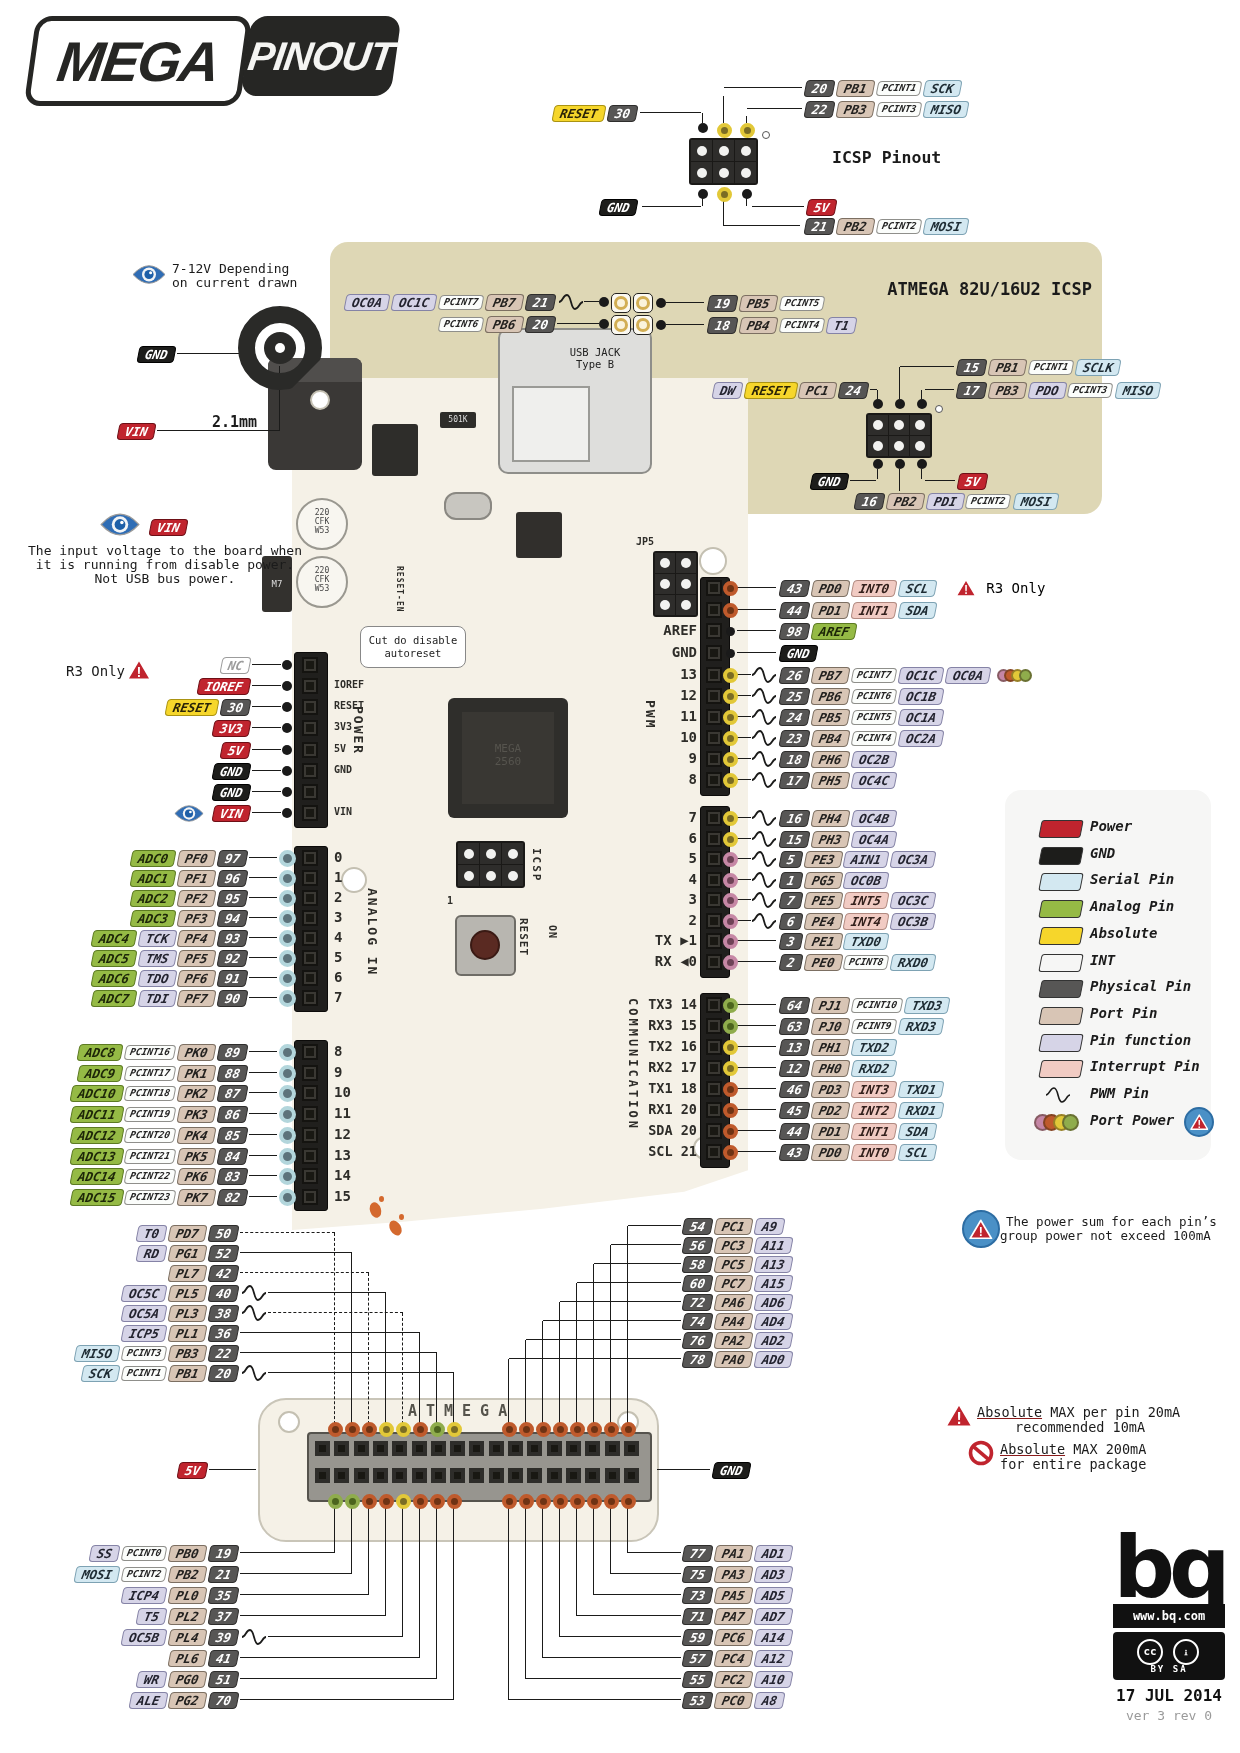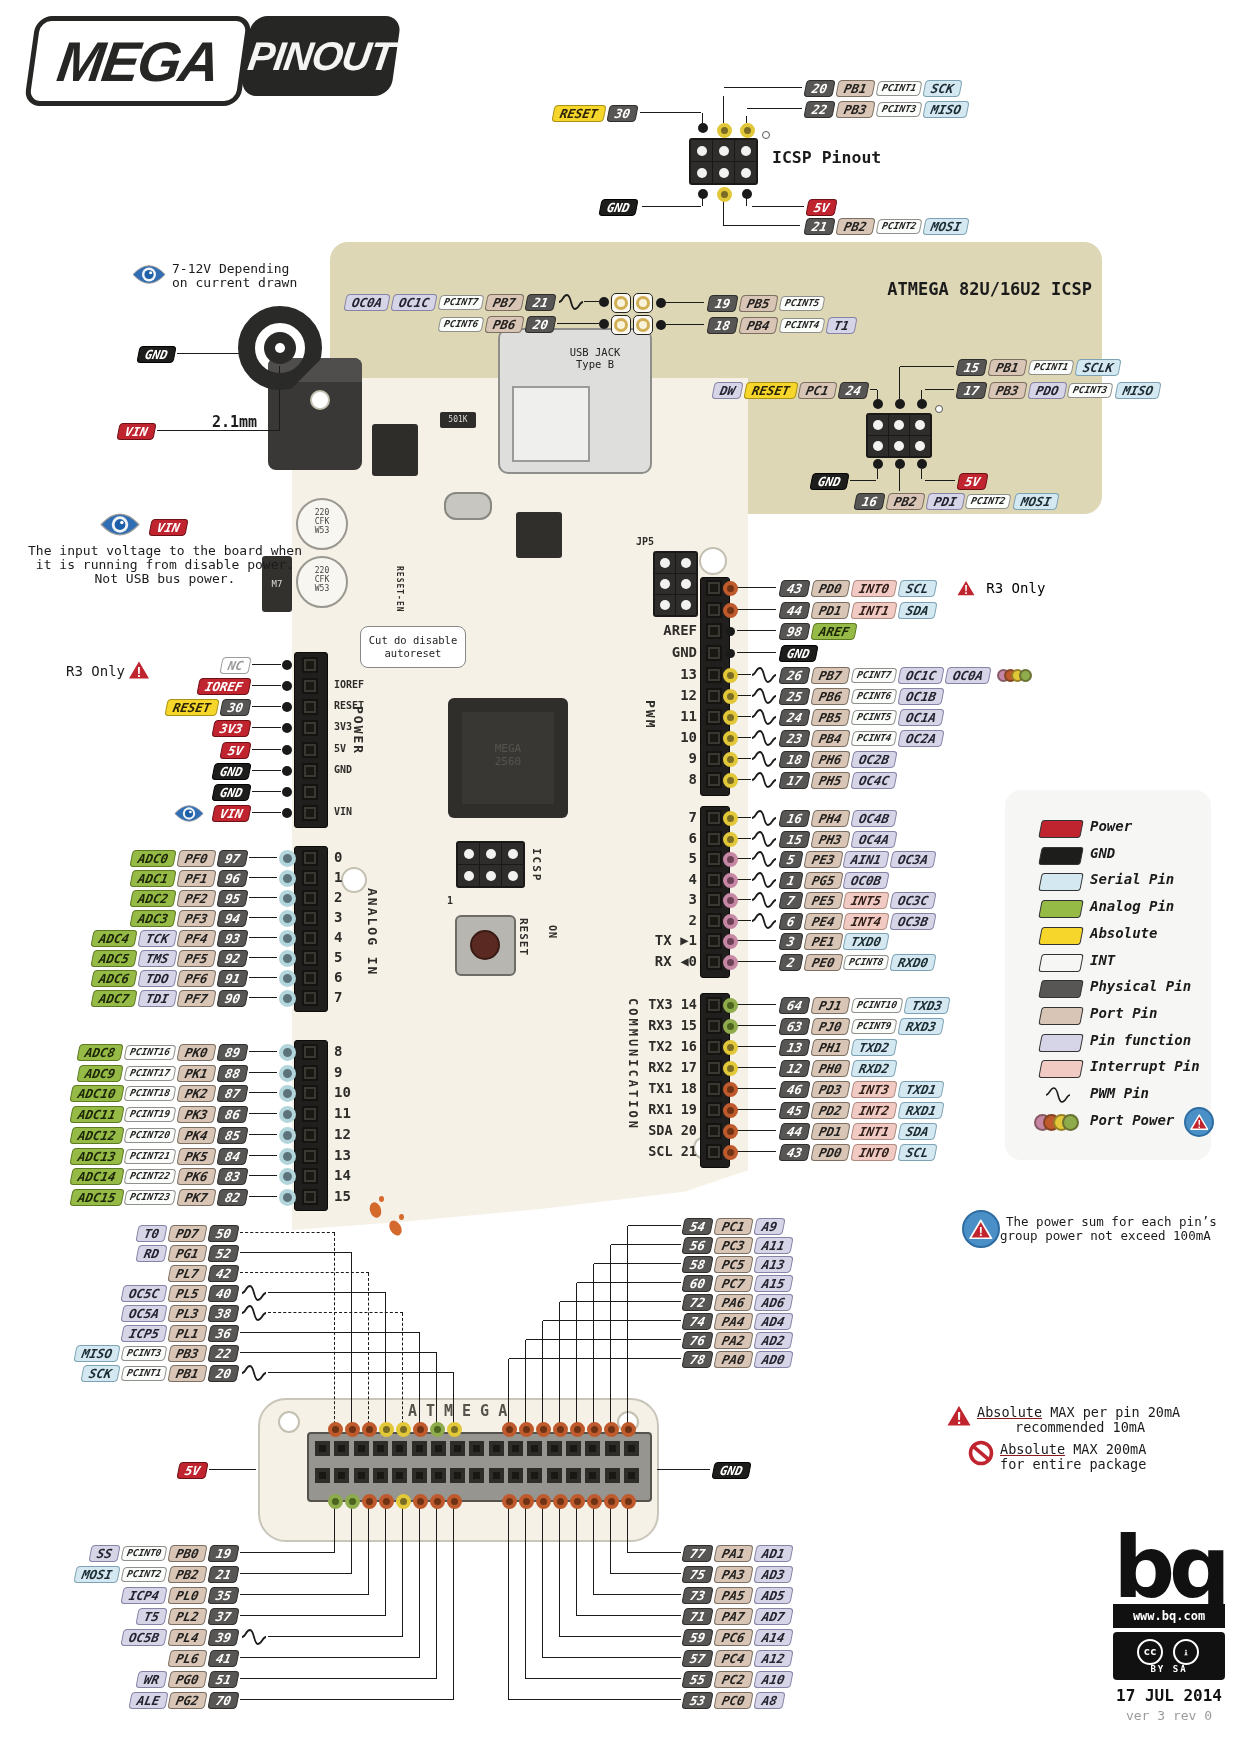--- a/index.html
+++ b/index.html
@@ -61,21 +61,21 @@
 
   <div class="logo-mega">
       <span>MEGA</span>
     </div>
   <div class="logo-pinout">
       <span>PINOUT</span>
     </div>
 
   <div class="panel-bg"></div>
   <div class="title" style="left:830px;top:279px;width:262px;text-align:right;font-size:17px;">ATMEGA 82U/16U2 ICSP</div>
-  <div class="title" style="left:772px;top:148px;font-size:16.5px;">ICSP Pinout</div>
+  <div class="title" style="left:832px;top:148px;font-size:16.5px;">ICSP Pinout</div>
 
   <div class="board-main"></div>
   <div class="board-frag"></div>
 
   <div class="comp" style="left:268px;top:358px;width:94px;height:112px;background:#3a3836;border-radius:8px;"></div>
   <div class="comp" style="left:268px;top:358px;width:94px;height:24px;background:#504e4c;border-radius:8px 8px 0 0;"></div>
   <div class="comp" style="left:498px;top:328px;width:150px;height:142px;background:#dededc;border:2px solid #8e8e8a;border-radius:10px;"></div>
   <div class="comp" style="left:512px;top:386px;width:74px;height:72px;background:#efefed;border:2px solid #9a9a96;"></div>
   <div class="comp silk" style="left:545px;top:346px;width:100px;font-size:10.5px;font-weight:normal;color:#222;white-space:pre-line;text-align:center;z-index:3;">USB JACK
 Type B</div>
@@ -1183,21 +1183,21 @@
     <div style="position: absolute; top: 891px; font: bold 14px &quot;DejaVu Sans Mono&quot;, monospace; color: rgb(46, 45, 41); white-space: nowrap; z-index: 2; right: 543px; text-align: right;">3</div>
     <div style="position: absolute; top: 912px; font: bold 14px &quot;DejaVu Sans Mono&quot;, monospace; color: rgb(46, 45, 41); white-space: nowrap; z-index: 2; right: 543px; text-align: right;">2</div>
     <div style="position: absolute; top: 932px; font: bold 14px &quot;DejaVu Sans Mono&quot;, monospace; color: rgb(46, 45, 41); white-space: nowrap; z-index: 2; right: 543px; text-align: right;">TX ▶1</div>
     <div style="position: absolute; top: 953px; font: bold 14px &quot;DejaVu Sans Mono&quot;, monospace; color: rgb(46, 45, 41); white-space: nowrap; z-index: 2; right: 543px; text-align: right;">RX ◀0</div>
     <div style="position: absolute; left: 658px; top: 700px; transform: rotate(90deg); transform-origin: 0px 0px; font: bold 13px &quot;DejaVu Sans Mono&quot;, monospace; color: rgb(46, 45, 41); letter-spacing: 2px; white-space: nowrap; z-index: 2;">PWM</div>
     <div style="position: absolute; top: 996.25px; font: bold 13.5px &quot;DejaVu Sans Mono&quot;, monospace; color: rgb(46, 45, 41); white-space: nowrap; z-index: 2; right: 543px; text-align: right;">TX3 14</div>
     <div style="position: absolute; top: 1017.25px; font: bold 13.5px &quot;DejaVu Sans Mono&quot;, monospace; color: rgb(46, 45, 41); white-space: nowrap; z-index: 2; right: 543px; text-align: right;">RX3 15</div>
     <div style="position: absolute; top: 1038.25px; font: bold 13.5px &quot;DejaVu Sans Mono&quot;, monospace; color: rgb(46, 45, 41); white-space: nowrap; z-index: 2; right: 543px; text-align: right;">TX2 16</div>
     <div style="position: absolute; top: 1059.25px; font: bold 13.5px &quot;DejaVu Sans Mono&quot;, monospace; color: rgb(46, 45, 41); white-space: nowrap; z-index: 2; right: 543px; text-align: right;">RX2 17</div>
     <div style="position: absolute; top: 1080.25px; font: bold 13.5px &quot;DejaVu Sans Mono&quot;, monospace; color: rgb(46, 45, 41); white-space: nowrap; z-index: 2; right: 543px; text-align: right;">TX1 18</div>
-    <div style="position: absolute; top: 1101.25px; font: bold 13.5px &quot;DejaVu Sans Mono&quot;, monospace; color: rgb(46, 45, 41); white-space: nowrap; z-index: 2; right: 543px; text-align: right;">RX1 19</div>
+    <div style="position: absolute; top: 1101.25px; font: bold 13.5px &quot;DejaVu Sans Mono&quot;, monospace; color: rgb(46, 45, 41); white-space: nowrap; z-index: 2; right: 543px; text-align: right;">RX1 20</div>
     <div style="position: absolute; top: 1122.25px; font: bold 13.5px &quot;DejaVu Sans Mono&quot;, monospace; color: rgb(46, 45, 41); white-space: nowrap; z-index: 2; right: 543px; text-align: right;">SDA 20</div>
     <div style="position: absolute; top: 1143.25px; font: bold 13.5px &quot;DejaVu Sans Mono&quot;, monospace; color: rgb(46, 45, 41); white-space: nowrap; z-index: 2; right: 543px; text-align: right;">SCL 21</div>
     <div style="position: absolute; left: 640px; top: 998px; transform: rotate(90deg); transform-origin: 0px 0px; font: bold 12px &quot;DejaVu Sans Mono&quot;, monospace; color: rgb(46, 45, 41); letter-spacing: 3px; white-space: nowrap; z-index: 2;">COMMUNICATION</div>
     <div style="position: absolute; left: 543px; top: 848px; transform: rotate(90deg); transform-origin: 0px 0px; font: bold 11px &quot;DejaVu Sans Mono&quot;, monospace; color: rgb(46, 45, 41); letter-spacing: 2px; white-space: nowrap; z-index: 2;">ICSP</div>
     <div style="position: absolute; top: 895px; font: bold 10px &quot;DejaVu Sans Mono&quot;, monospace; color: rgb(46, 45, 41); white-space: nowrap; z-index: 2; left: 447px;">1</div>
     <div style="position: absolute; left: 530px; top: 918px; transform: rotate(90deg); transform-origin: 0px 0px; font: bold 11px &quot;DejaVu Sans Mono&quot;, monospace; color: rgb(46, 45, 41); letter-spacing: 1px; white-space: nowrap; z-index: 2;">RESET</div>
     <div style="position: absolute; left: 558px; top: 925px; transform: rotate(90deg); transform-origin: 0px 0px; font: bold 10px &quot;DejaVu Sans Mono&quot;, monospace; color: rgb(46, 45, 41); letter-spacing: 1px; white-space: nowrap; z-index: 2;">ON</div>
     <div style="position: absolute; left: 404px; top: 566px; transform: rotate(90deg); transform-origin: 0px 0px; font: bold 8px &quot;DejaVu Sans Mono&quot;, monospace; color: rgb(46, 45, 41); letter-spacing: 1px; white-space: nowrap; z-index: 2;">RESET-EN</div>
     <div style="position: absolute; left: 307px; top: 1432px; width: 341px; height: 66px; background: rgb(151, 149, 143); border: 2px solid rgb(85, 83, 77); border-radius: 4px; z-index: 4;"></div>
     <div style="position: absolute; left: 315px; top: 1441px; width: 15px; height: 15px; background: rgb(46, 45, 42); z-index: 4;"></div>

